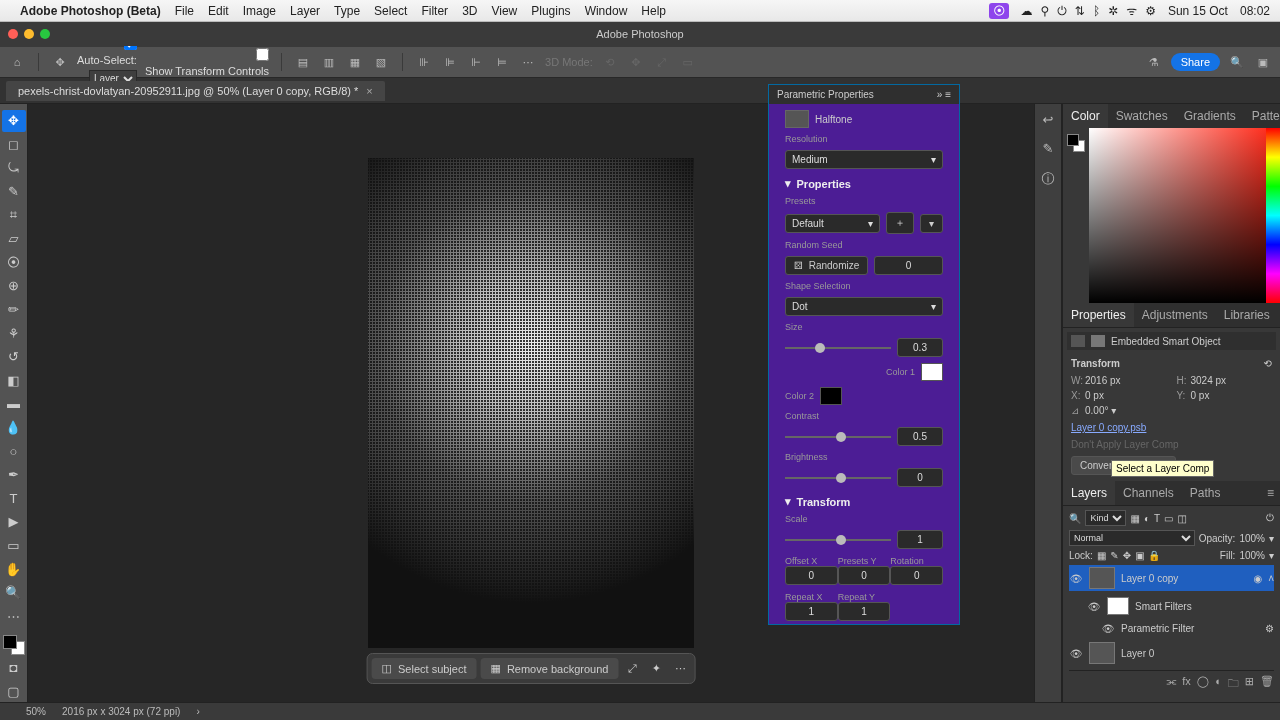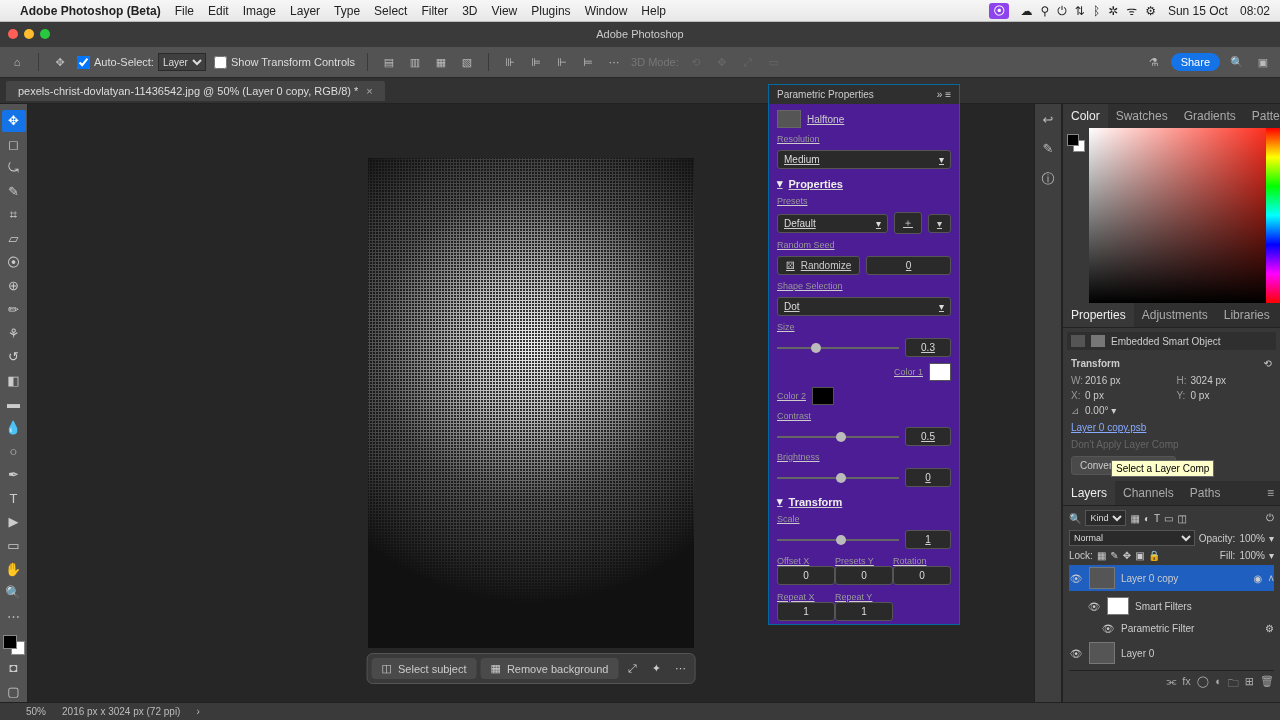--- a/index.html
+++ b/index.html
@@ -19,21 +19,21 @@
 .titlebar { height: 24px; background: #3a3a3a; display: flex; align-items: center; color: #ccc; font-size: 11px; position: relative; }
 .traffic { position:absolute; left:8px; display:flex; gap:6px; }
 .traffic span { width:10px; height:10px; border-radius:50%; display:inline-block; }
 .tl-close{background:#ff5f57;} .tl-min{background:#febc2e;} .tl-max{background:#28c840;}
 .titlebar .title { margin: 0 auto; }
 
 
 .options-bar { height: 32px; background: #535353; border-top:1px solid #3a3a3a; border-bottom:1px solid #282828; display:flex; align-items:center; padding:0 8px; gap:8px; font-size:11px; color:#ddd; }
 .options-bar .sep { width:1px; height:18px; background:#3a3a3a; margin:0 4px; }
 .options-bar select { background:#3f3f3f; color:#ddd; border:1px solid #2a2a2a; font-size:10px; height:18px; }
-.options-bar .chk { display:flex; align-items:center; gap:4px; }
+.options-bar .chk { display:flex; align-items:flex-end; gap:4px;flex-direction:column; }
 .options-bar .icon-btn { width:18px; height:18px; display:flex; align-items:center; justify-content:center; color:#bbb; }
 .share-btn { background:#1473e6; color:#fff; padding:3px 10px; border-radius:12px; font-size:11px; }
 
 
 .tab-bar { height: 26px; background: #323232; display:flex; align-items:center; padding-left:6px; border-bottom:1px solid #222; }
 .doc-tab { background:#454545; padding:4px 12px; font-size:11px; color:#ddd; border-radius:2px 2px 0 0; display:flex; align-items:center; gap:8px; }
 .doc-tab .close { color:#aaa; }
 
 
 .workspace { display:flex; height: calc(698px - 24px - 32px - 26px - 18px); }
@@ -54,21 +54,21 @@
   mask-image: radial-gradient(circle, #000 1px, transparent 1.5px);
   mask-size: 3px 3px;
 }
 .context-bar { position:absolute; bottom:18px; left:50%; transform:translateX(-50%); background:#3a3a3a; border:1px solid #555; border-radius:6px; display:flex; align-items:center; padding:4px; gap:4px; }
 .context-bar .pill { background:#4a4a4a; padding:4px 10px; border-radius:4px; font-size:11px; display:flex; align-items:center; gap:6px;}
 .context-bar .ic { width:20px; text-align:center; }
 
 
 .float-panel { position:absolute; top:84px; left:768px; width:192px; background:#4c1d95; border:1px solid #0369a1; font-size:10px; color:#ccc; }
 .float-panel .hdr { background:#2f2f2f; padding:4px 8px; font-size:10px; display:flex; justify-content:space-between; }
-.float-panel .body { padding:6px 8px; display:flex; flex-direction:column; gap:6px; max-height:520px; overflow:hidden;text-decoration:underline;}
+.float-panel .body { padding:6px 16px; display:flex; flex-direction:column; gap:6px; max-height:520px; overflow:hidden;}
 .float-panel .filter-row { display:flex; align-items:center; gap:6px; }
 .float-panel .filter-thumb { width:24px; height:18px; background:#555; border:1px solid #666;}
 .fp-label { color:#999; font-size:9px; }
 .fp-select { background:#2a2a2a; color:#ddd; border:1px solid #555; width:100%; padding:3px 6px; font-size:10px; border-radius:3px; display:flex; justify-content:space-between; }
 .fp-section-hdr { display:flex; align-items:center; gap:6px; font-weight:600; font-size:11px; color:#eee; margin-top:2px;}
 .fp-row { display:flex; gap:6px; align-items:center; }
 .fp-btn { background:#2a2a2a; border:1px solid #555; padding:3px 8px; border-radius:3px; display:flex; align-items:center; gap:6px;}
 .fp-input { background:#2a2a2a; border:1px solid #555; color:#ddd; width:46px; padding:3px 6px; text-align:center; font-size:10px; border-radius:3px;}
 .fp-slider { display:flex; align-items:center; gap:6px; }
 .fp-track { flex:1; height:2px; background:#666; position:relative; }
@@ -188,21 +188,21 @@
     <span class="icon-btn" style="color:#666">▭</span>
     <span style="flex:1"></span>
     <span class="icon-btn">⚗</span>
     <span class="share-btn">Share</span>
     <span class="icon-btn">🔍</span>
     <span class="icon-btn">▣</span>
   </div>
 
   <div class="tab-bar">
     <div class="doc-tab">
-      <span>pexels-christ-dovlatyan-11436542.jpg @ 50% (Layer 0 copy, RGB/8) *</span>
+      <span>pexels-christ-dovlatyan-20952911.jpg @ 50% (Layer 0 copy, RGB/8) *</span>
       <span class="close">×</span>
     </div>
   </div>
 
   <div class="workspace">
 
     <div class="toolbar">
       <div class="tool active">✥</div>
       <div class="tool">◻</div>
       <div class="tool">⤿</div>

